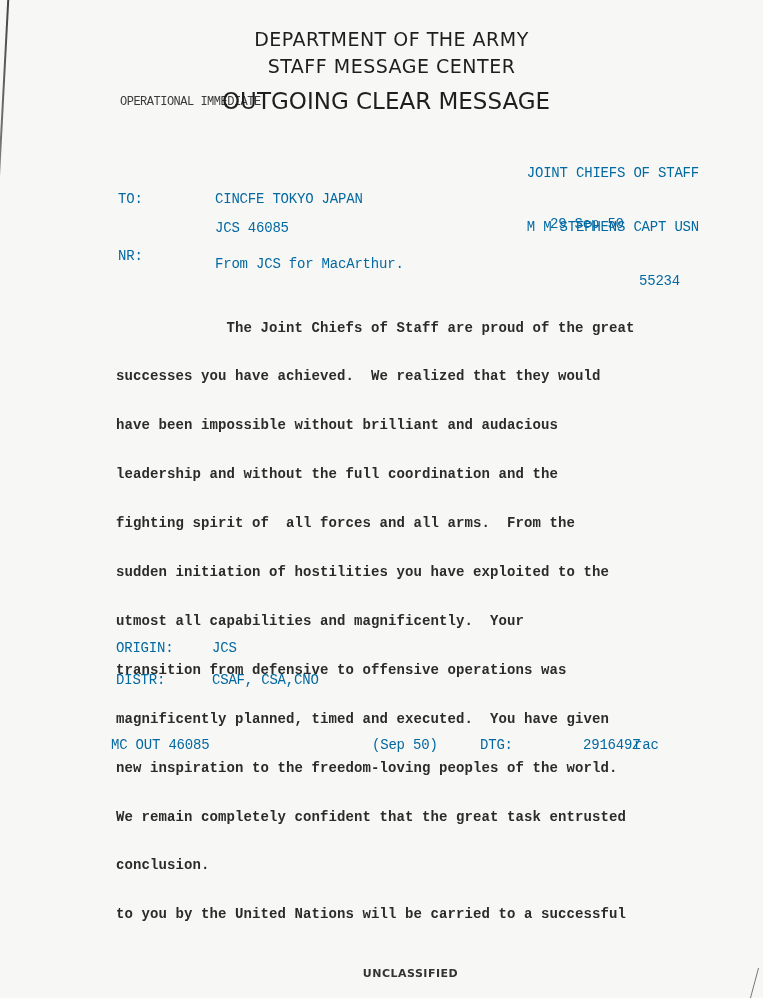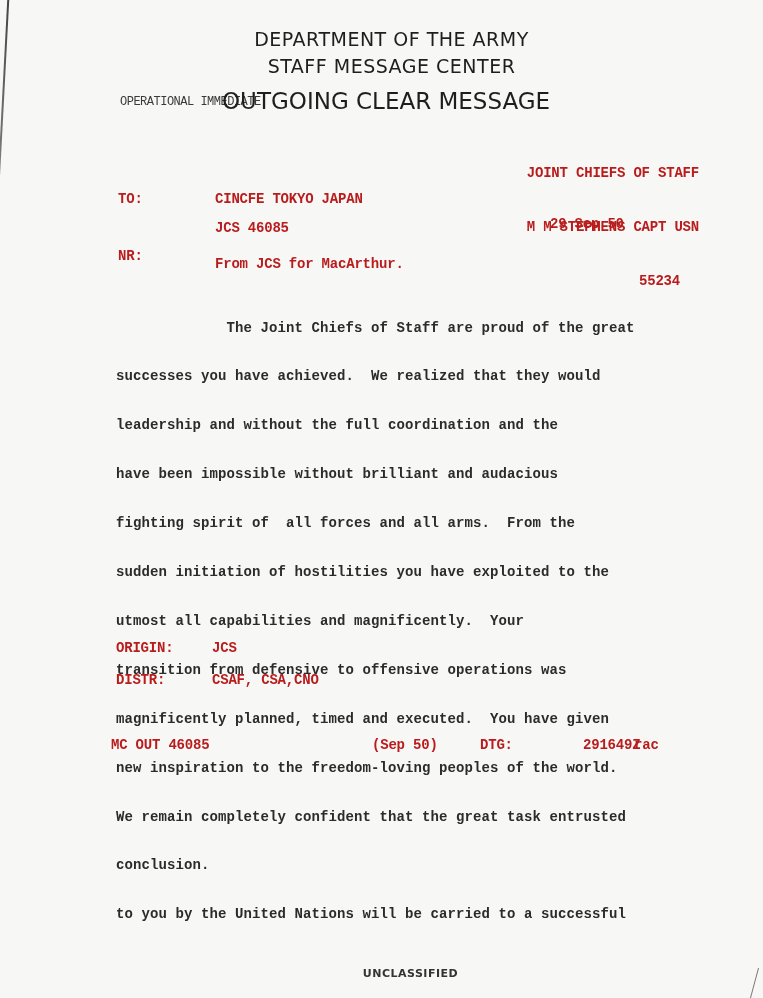--- a/index.html
+++ b/index.html
@@ -28,21 +28,21 @@
       position: absolute; left: 120px; top: 95px;
       font-family: "Liberation Mono", monospace; font-size: 12px; color: #3a3a3a;
       letter-spacing: -0.5px;
     }
     .hdr3 {
       position: absolute; left: 222px; top: 88px;
       font-family: "DejaVu Sans", sans-serif; font-size: 23px; color: #1e1e1e;
     }
     .tt {
       position: absolute; font-family: "Liberation Mono", monospace;
-      font-size: 14px; color: #b91c1c; font-weight: bold; white-space: pre;
+      font-size: 14px; color: #0369a1; font-weight: normal; white-space: pre;
       letter-spacing: -0.2px;
     }
     .right-block { left: 494px; top: 128px; line-height: 18px; }
     .right-block div { text-align: right; width: 205px; }
     .body-text {
       position: absolute; left: 116px; top: 287px; width: 600px;
       font-family: "Liberation Mono", monospace; font-size: 14px; font-weight: bold;
       line-height: 16.3px; color: #2b2b2b; white-space: pre; letter-spacing: 0.1px;
     }
     .footer-unc {
@@ -72,22 +72,22 @@
 <div class="tt" style="left:118px; top:191px;">TO:</div>
 <div class="tt" style="left:215px; top:191px;">CINCFE TOKYO JAPAN</div>
 <div class="tt" style="left:118px; top:220px;margin-top:28px;">NR:</div>
 <div class="tt" style="left:215px; top:220px;">JCS 46085</div>
 <div class="tt" style="left:550px; top:216px;">29 Sep 50</div>
 <div class="tt" style="left:215px; top:256px;">From JCS for MacArthur.</div>
 
 <div class="body-text">
   <div>             The Joint Chiefs of Staff are proud of the great</div>
   <div>successes you have achieved.  We realized that they would</div>
+  <div>have been impossible without brilliant and audacious</div>
   <div>leadership and without the full coordination and the</div>
-  <div>have been impossible without brilliant and audacious</div>
   <div>fighting spirit of  all forces and all arms.  From the</div>
   <div>sudden initiation of hostilities you have exploited to the</div>
   <div>utmost all capabilities and magnificently.  Your</div>
   <div>transition from defensive to offensive operations was</div>
   <div>magnificently planned, timed and executed.  You have given</div>
   <div>new inspiration to the freedom-loving peoples of the world.</div>
   <div>We remain completely confident that the great task entrusted</div>
   <div>conclusion.</div>
   <div>to you by the United Nations will be carried to a successful</div>
 </div>

